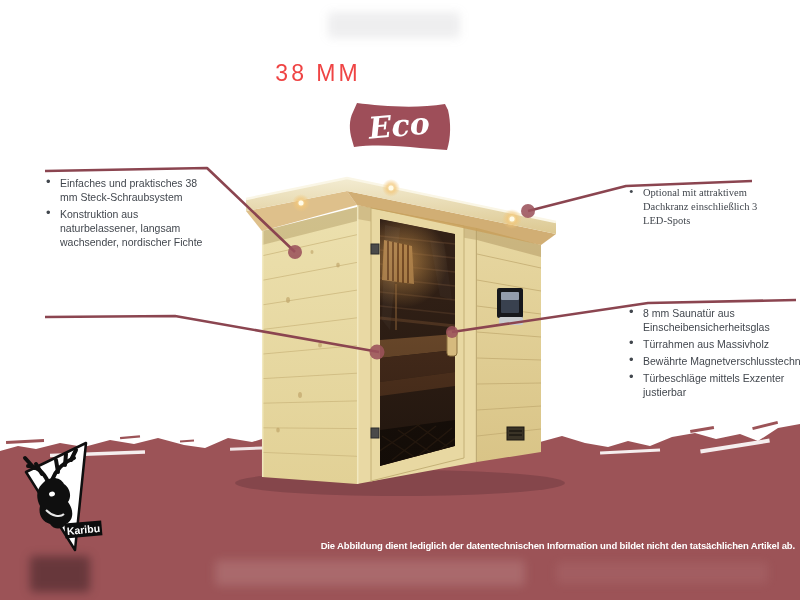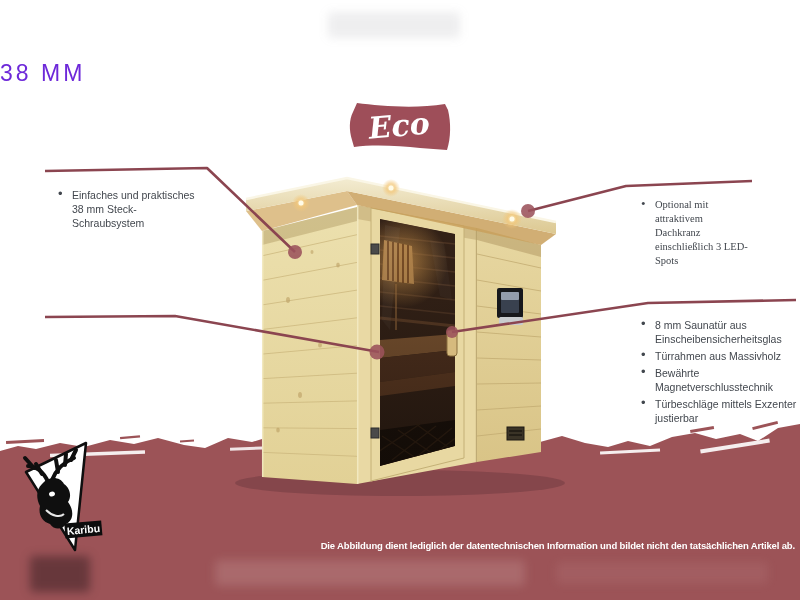--- a/index.html
+++ b/index.html
@@ -2,31 +2,31 @@
 <html><head>
 <meta charset="utf-8">
 <style>
   html,body{margin:0;padding:0;background:#fff;}
   .page{
     position:relative;width:800px;height:600px;overflow:hidden;background:#ffffff;
     font-family:"Liberation Sans",sans-serif;color:#42474e;
   }
   .layer{position:absolute;left:0;top:0;width:800px;height:600px;pointer-events:none;}
   .page-title{
-    position:absolute;left:0;top:60px;width:636px;
-    font-size:23px;letter-spacing:3px;color:#6d28d9;font-weight:400;
+    position:absolute;left:0;top:60px;width:636px;text-align:center;
+    font-size:23px;letter-spacing:3px;color:#ef4444;font-weight:400;
   }
   .eco-wrap{position:absolute;left:345px;top:100px;width:110px;height:54px;}
   .eco-label{
     position:absolute;left:345px;top:108px;width:108px;text-align:center;
     font-family:"DejaVu Serif",serif;font-style:italic;font-weight:bold;
     font-size:30px;color:#ffffff;transform:rotate(-5deg);
   }
   .note{position:absolute;font-size:10.5px;line-height:14px;color:#42474e;}
-  .note ul{list-style:none;margin:12px;padding:0;}
+  .note ul{list-style:none;margin:0;padding:0;}
   .note li{position:relative;padding-left:15px;margin-bottom:3px;}
   .note li::before{content:"\2022";position:absolute;left:1px;top:-1px;font-size:13px;color:#42474e;}
   .note-left-1{left:45px;top:176px;width:172px;}
   .note-left-2{left:45px;top:322px;width:122px;}
   .note-right-1{left:628px;top:186px;width:132px;font-family:Liberation Serif, serif;}
   .note-right-2{left:628px;top:306px;width:190px;}
   .disclaimer{
     position:absolute;right:5px;top:540px;color:#ffffff;font-size:9.5px;
     font-weight:bold;letter-spacing:-0.15px;white-space:nowrap;
   }
@@ -255,20 +255,21 @@
 
   <div class="page-title">38 MM</div>
   <svg class="eco-wrap" viewBox="0 0 110 54">
     <path fill="#9E4E59" d="M8,12 C4,20 4,30 7,40 L9,47 C30,44 55,46 75,48 L102,50 C106,38 106,22 103,10 L100,4 C70,9 35,6 12,3 Z"></path>
   </svg>
   <div class="eco-label">Eco</div>
 
   <div class="note note-left-1">
     <ul>
       <li>Einfaches und praktisches 38 mm Steck-Schraubsystem</li>
+      <li>Konstruktion aus naturbelassener, langsam wachsender, nordischer Fichte</li>
     </ul>
   </div>
   <div class="note note-right-1">
     <ul>
       <li>Optional mit attraktivem Dachkranz einschließlich 3 LED-Spots</li>
     </ul>
   </div>
   <div class="note note-right-2">
     <ul>
       <li>8 mm Saunatür aus Einscheibensicherheitsglas</li>

